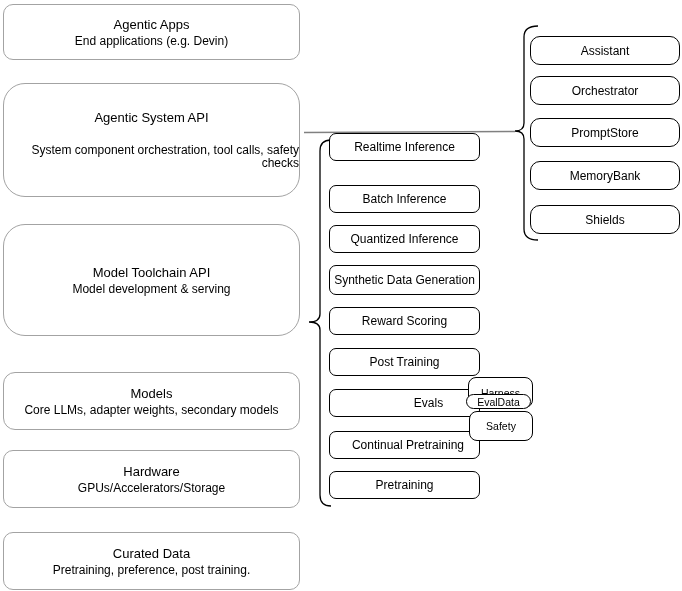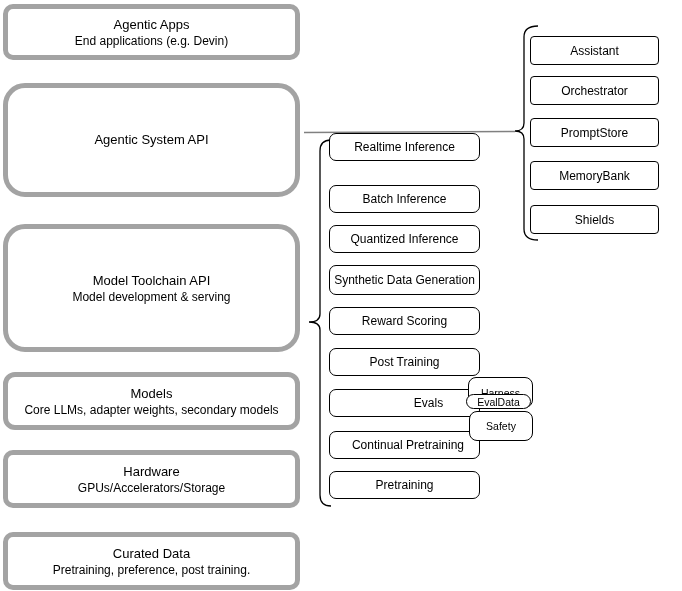--- a/index.html
+++ b/index.html
@@ -21,21 +21,21 @@
     left: 0; top: 0;
     width: 682px; height: 591px;
     z-index: 1;
     pointer-events: none;
   }
   
   .lbox {
     position: absolute;
     left: 3px;
     width: 297px;
-    border: 5px solid #a3a3a3;
+    border: 1px solid #a3a3a3;
     background: #ffffff;
     box-sizing: border-box;
     display: flex;
     flex-direction: column;
     align-items: center;
     justify-content: center;
     text-align: right;
     z-index: 2;
   }
   .lbox .title {
@@ -61,24 +61,24 @@
     align-items: center;
     justify-content: center;
     font-size: 12px;
     text-align: center;
     z-index: 2;
   }
   
   .rbox {
     position: absolute;
     left: 530px;
-    width: 129px;
+    width: 150px;
     height: 29px;
     border: 1px solid #000000;
-    border-radius: 4px;
+    border-radius: 10px;
     background: #ffffff;
     box-sizing: border-box;
     display: flex;
     align-items: center;
     justify-content: center;
     font-size: 12px;
     text-align: center;
     z-index: 2;
   }
   
@@ -109,23 +109,24 @@
     <path d="M 538 26 Q 524 26 524 37 L 524 123 Q 524 131 515 131 Q 524 131 524 139 L 524 229 Q 524 240 538 240" stroke="#000000" stroke-width="1.3" fill="none"></path>
   </svg>
 
   <div class="lbox" style="top:4px; height:56px; border-radius:10px;">
     <div class="title">Agentic Apps</div>
     <div class="subtitle">End applications (e.g. Devin)</div>
   </div>
 
   <div class="lbox" style="top:83px; height:114px; border-radius:22px;gap:16px;">
     <div class="title">Agentic System API</div>
+    <div class="subtitle">System component orchestration, tool calls, safety checks</div>
   </div>
 
-  <div class="lbox" style="top:224px; height:128px; border-radius:22px;">
+  <div class="lbox" style="top:224px; height:112px; border-radius:22px;">
     <div class="title">Model Toolchain API</div>
     <div class="subtitle">Model development &amp; serving</div>
   </div>
 
   <div class="lbox" style="top:372px; height:58px; border-radius:12px;">
     <div class="title">Models</div>
     <div class="subtitle">Core LLMs, adapter weights, secondary models</div>
   </div>
 
   <div class="lbox" style="top:450px; height:58px; border-radius:10px;">

